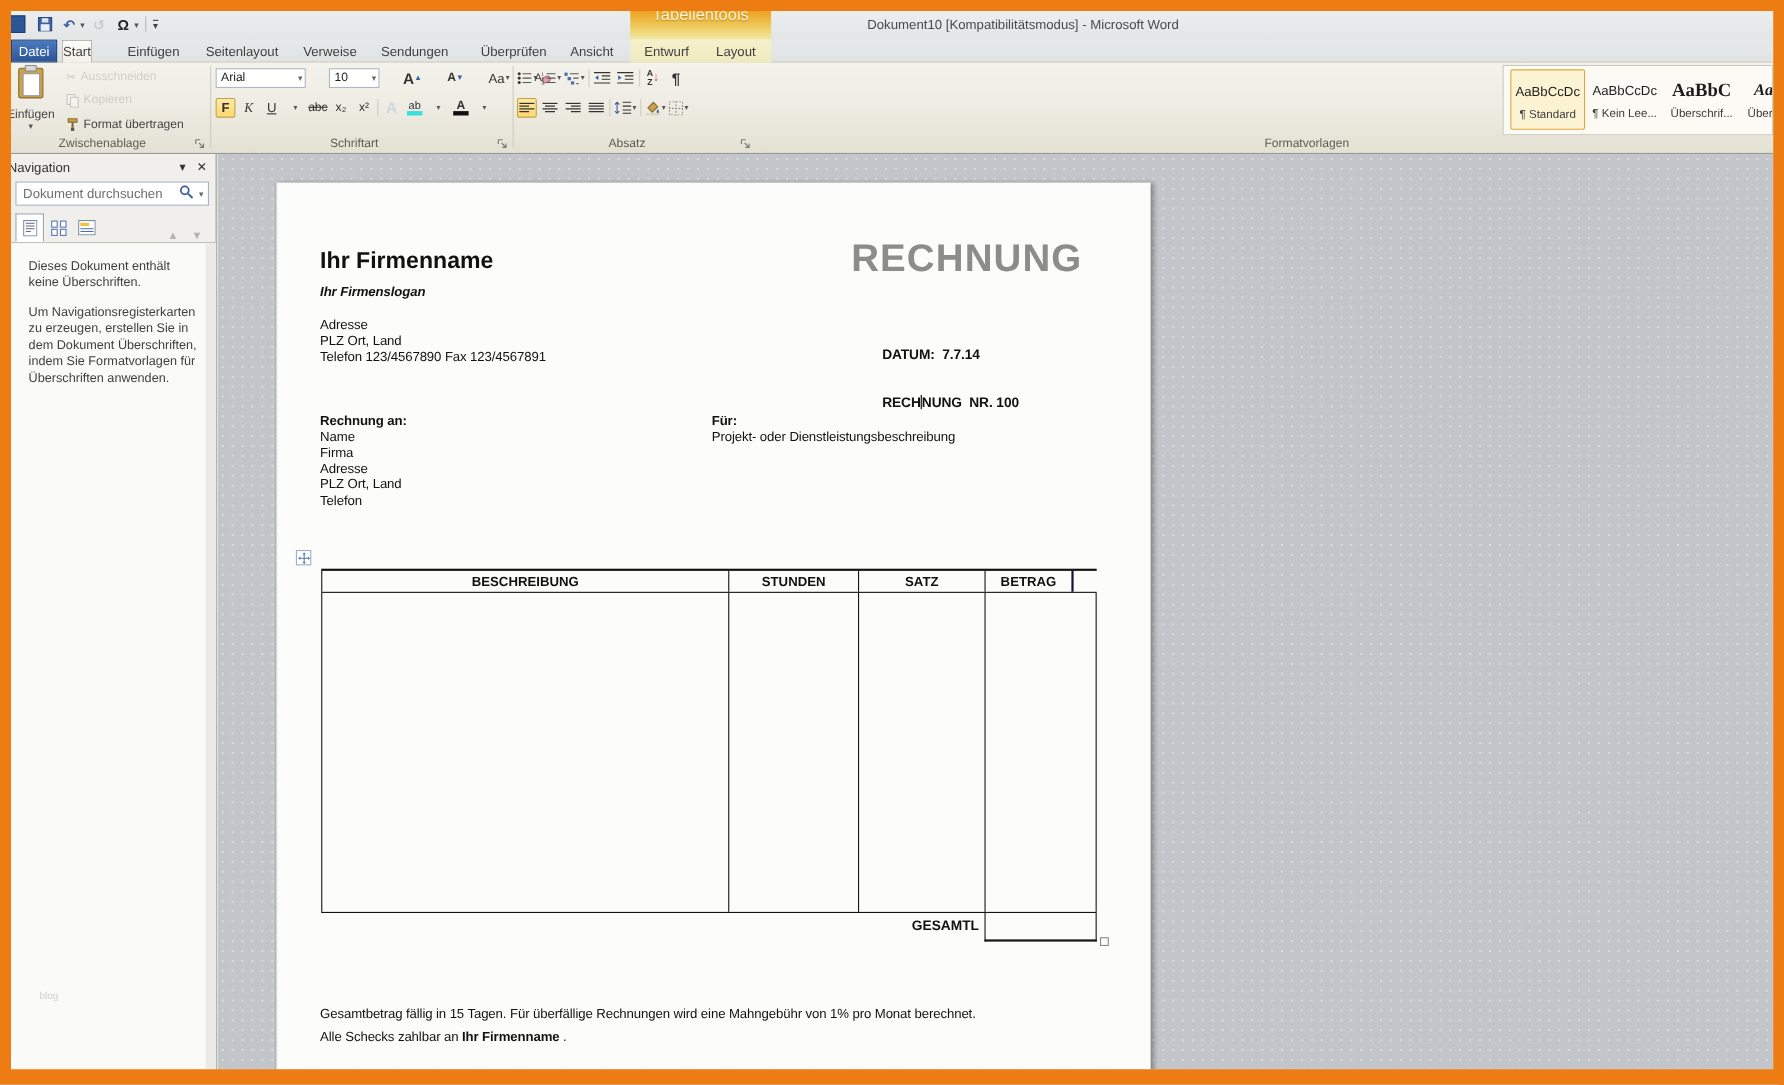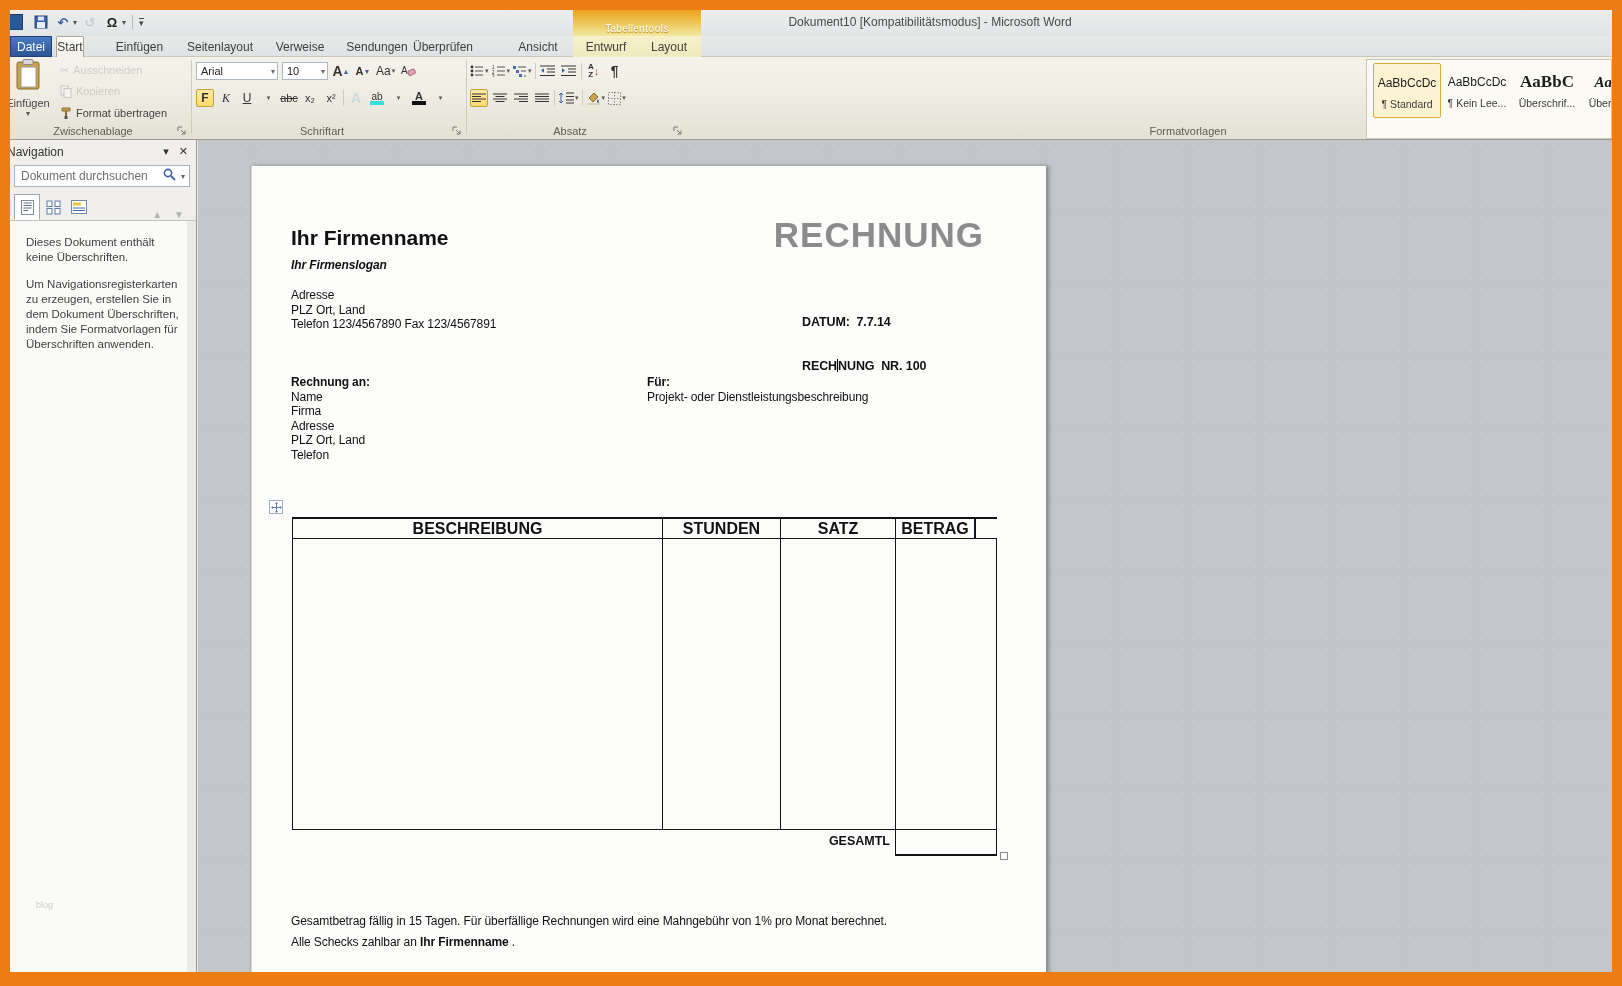--- a/index.html
+++ b/index.html
@@ -22,21 +22,21 @@
   .mini-drop { font-size:8px; color:#555; margin-left:-3px; }
   .qat-sep { width:1px; height:14px; background:#b9b9b9; margin:0 2px; }
   .qat-more { font-size:9px; color:#444; border-top:1.5px solid #444; padding-top:1px; line-height:6px; }
   .title-text { position:absolute; left:640px; top:5px; width:560px; text-align:center;
                 font-size:12px; color:#4a4a4a; }
 
   
   .ctx-head { position:absolute; left:563px; top:0; width:128px; height:26px;
               background:linear-gradient(#EFA11F,#EDC352 45%,#F2E9A0);
               display:flex; align-items:flex-end; justify-content:center; }
-  .ctx-head span { font-size:10px; color:#FBF3D5; text-shadow:0 1px 1px #b98a1e; padding-bottom:2px;font-weight:bold; }
+  .ctx-head span { font-size:15px; color:#FBF3D5; text-shadow:0 1px 1px #b98a1e; padding-bottom:14px; }
 
   
   .tabrow { position:absolute; left:0; top:26px; width:100%; height:21px;
             background:linear-gradient(#E7E9E9,#E0E3E4); border-bottom:1px solid #c9c6ba; }
   .ctx-tabs-bg { position:absolute; left:563px; top:0; width:128px; height:21px;
                  background:linear-gradient(#F7F1CB,#EFE9BE); }
   .tab { position:absolute; top:0; height:21px; display:flex; align-items:center; justify-content:center;
          font-size:12px; color:#3f3f3f; }
   .tab.file { left:0; width:42px; background:linear-gradient(#4A7AC0,#2C5693); color:#fff;
               border:1px solid #1f4177; }
@@ -63,21 +63,21 @@
           font-size:12px; color:#333; }
   .rbtn.on { background:linear-gradient(#FFE8A6,#FDD96F); border:1px solid #C2A33C; border-radius:2px; }
   .rbtn .arr { font-size:7px; color:#555; margin-left:1px; }
   .disabled { opacity:.4; }
 
   .paste { position:absolute; left:-6px; top:2px; width:48px; height:76px; text-align:center; }
   .paste .lbl { font-size:11px; color:#444; margin-top:2px; }
   .paste .arr { font-size:8px; color:#555; }
 
   
-  .gallery { position:absolute; left:678px; top:2px; right:0; height:80px;
+  .gallery { position:absolute; left:678px; top:2px; right:0; height:64px;
              background:#FBFAF5; border:1px solid #cbc7ba; overflow:hidden; }
   .sitem { position:absolute; top:3px; width:68px; height:55px; text-align:center; overflow:hidden;
            padding-top:4px; }
   .sitem.sel { background:#FCF3D2; border:1px solid #E0A93A; border-radius:2px; }
   .sprev { font-size:13px; color:#1d1d1d; white-space:nowrap; height:30px; display:flex;
            align-items:center; justify-content:center; font-family:"Liberation Serif","DejaVu Serif",serif; }
   .slbl { font-size:10.5px; color:#3c3c3c; white-space:nowrap; }
   .v-std .sprev, .v-nosp .sprev { font-family:"Liberation Sans",sans-serif; font-size:12px; }
   .v-h1 .sprev { font-weight:bold; font-size:17px; }
   .v-h2 .sprev { font-weight:bold; font-style:italic; font-size:15px; }
@@ -123,21 +123,21 @@
                letter-spacing:1px; line-height:38px; }
   .meta { left:550px; top:120px; font-weight:bold; font-size:12.5px; white-space:pre; }
   .billto { left:39px; top:209px; }
   .forblk { left:378px; top:209px;margin-left:17px; }
   .b { font-weight:bold; }
   .caret { display:inline-block; width:1px; height:13px; background:#000; vertical-align:-2px; }
 
   .doc-table { position:absolute; left:40px; top:351px; width:705px; }
   .thead { position:relative; height:22px; border-top:2px solid #141414; border-bottom:1px solid #141414;
            display:flex; }
-  .th { display:flex; align-items:center; justify-content:center; font-weight:bold; font-size:16px;
+  .th { display:flex; align-items:center; justify-content:center; font-weight:bold; font-size:12px;
         color:#111; letter-spacing:0; }
   .tbody { position:relative; height:291px; border-bottom:1px solid #141414; }
   .vline { position:absolute; top:0; bottom:0; width:1px; background:#141414; }
   .tb-l { position:absolute; left:0; top:0; bottom:0; width:1px; background:#141414; }
   .tb-r { position:absolute; right:0; top:0; bottom:0; width:1px; background:#141414; }
   .trow-total { position:relative; height:26px; }
   .total-lbl { position:absolute; left:0; top:4px; width:598px; text-align:right; font-weight:bold;
                font-size:12.5px; color:#111; }
   .total-cell { position:absolute; left:603px; top:0; width:102px; height:26px;
                 border:1px solid #141414; border-top:none; border-bottom:2px solid #141414; }
@@ -183,21 +183,21 @@
   </div>
 
   <div class="tabrow">
     <div class="ctx-tabs-bg"></div>
     <div class="tab file" style="left:0;width:42px">Datei</div>
     <div class="tab active" style="left:46px;width:28px">Start</div>
     <div class="tab" style="left:96px;width:67px">Einfügen</div>
     <div class="tab" style="left:168px;width:84px">Seitenlayout</div>
     <div class="tab" style="left:256px;width:68px">Verweise</div>
     <div class="tab" style="left:328px;width:78px">Sendungen</div>
-    <div class="tab" style="left:392px;width:82px">Überprüfen</div>
+    <div class="tab" style="left:416px;width:82px">Überprüfen</div>
     <div class="tab" style="left:498px;width:60px">Ansicht</div>
     <div class="tab" style="left:566px;width:60px">Entwurf</div>
     <div class="tab" style="left:630px;width:58px">Layout</div>
   </div>
 
   <div class="ribbon">
 
     <div class="group" style="left:0;width:180px">
       <div class="paste">
         <svg width="26" height="32" viewBox="0 0 26 32">
@@ -233,21 +233,21 @@
       <div class="launcher">
         <svg width="10" height="10" viewBox="0 0 10 10">
             <path d="M1 1 H5 M1 1 V5" stroke="#777" fill="none"></path>
             <path d="M4 4 L8 8 M8 4.5 V8 H4.5" stroke="#777" fill="none"></path>
           </svg>
       </div>
     </div>
     <div class="gsep" style="left:181px"></div>
 
     <div class="group" style="left:183px;width:272px">
-      <div style="position:absolute;left:3px;top:5px;display:flex;align-items:center;gap:4px">
+      <div style="position:absolute;left:3px;top:5px;display:flex;align-items:center;gap:21px">
         <div class="combo" style="width:82px">
           <span>Arial</span>
           <span class="arr">▾</span>
         </div>
         <div class="combo" style="width:46px">
           <span>10</span>
           <span class="arr">▾</span>
         </div>
         <div class="rbtn" style="font-size:14px;font-weight:bold">A<span style="font-size:7px;color:#3B5FA0;vertical-align:6px">▲</span></div>
         <div class="rbtn" style="font-size:11px;font-weight:bold">A<span style="font-size:7px;color:#3B5FA0;vertical-align:4px">▼</span></div>

